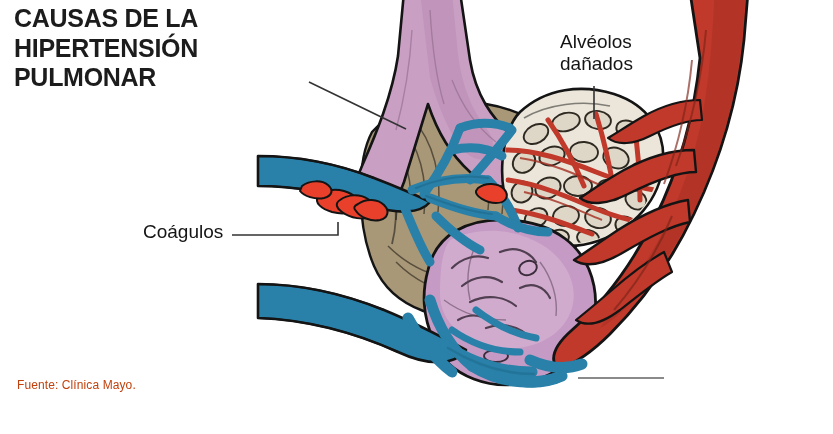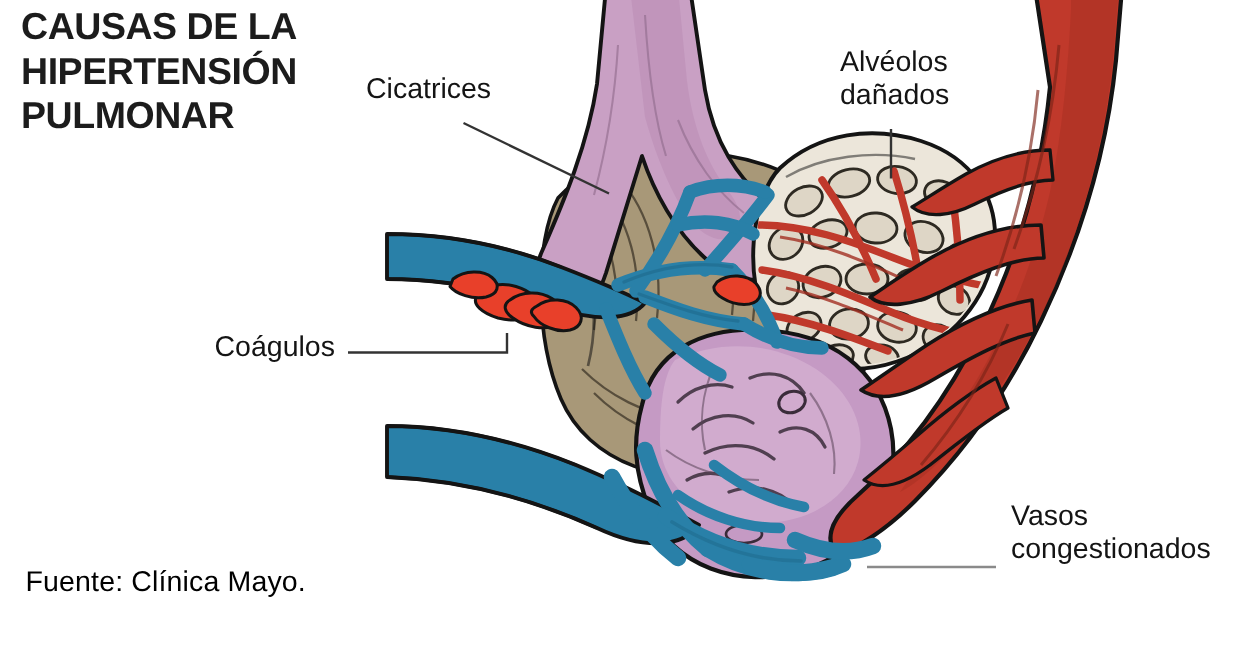--- a/index.html
+++ b/index.html
@@ -16,21 +16,21 @@
   .title{
     position:absolute;left:14px;top:4px;width:250px;
     font-size:25px;font-weight:700;line-height:1.18;
     letter-spacing:-0.3px;color:#1c1c1c;
     white-space:pre-line;
   }
 
   
   .source{
     position:absolute;left:17px;top:378px;
-    font-size:19px;font-weight:400;color:#000000;
+    font-size:12px;font-weight:400;color:#c2410c;
     letter-spacing:0.1px;
   }
 
   
   .label{
     position:absolute;
     font-size:19px;font-weight:400;line-height:1.16;
     color:#141414;white-space:pre-line;
   }
   .lbl-cicatrices{left:244px;top:49px;}
@@ -278,22 +278,19 @@
 
     <path d="M232 235 L338 235 L338 222" stroke="#333333" stroke-width="1.6" fill="none"></path>
 
     <path d="M578 378 L664 378" stroke="#8a8a8a" stroke-width="1.8" fill="none"></path>
   </svg>
 
   <div class="title">CAUSAS DE LA
 HIPERTENSIÓN
 PULMONAR</div>
 
-  <div class="label lbl-cicatrices">Cicatrices</div>
   <div class="label lbl-coagulos">Coágulos</div>
   <div class="label lbl-alveolos">Alvéolos
 dañados</div>
-  <div class="label lbl-vasos">Vasos
-congestionados</div>
 
   <div class="source">Fuente: Clínica Mayo.</div>
 
 </div>
 
 </body></html>

